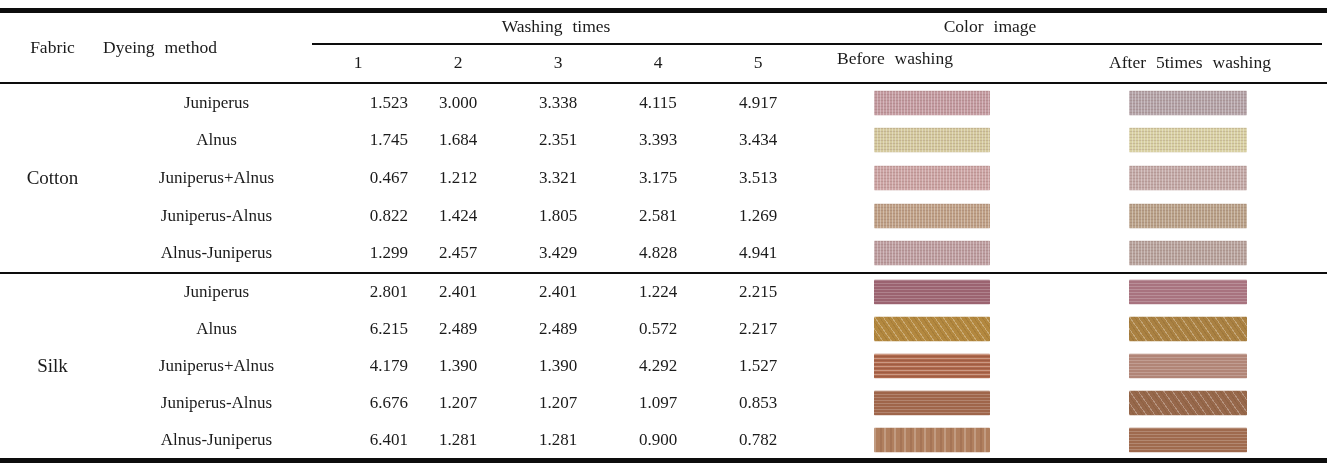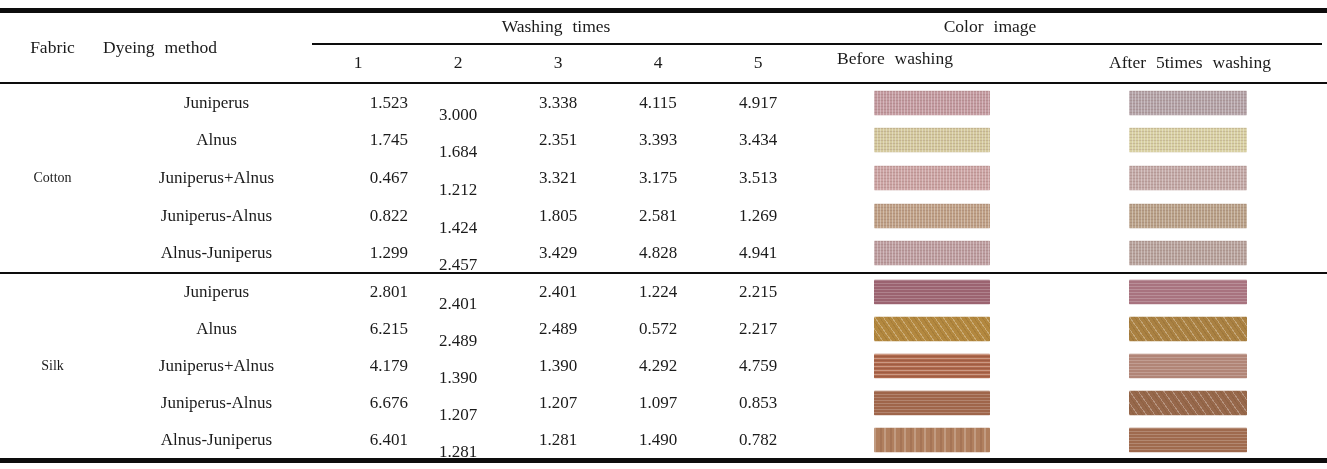--- a/index.html
+++ b/index.html
@@ -22,27 +22,27 @@
   .hdr-washing { left:312px; width:488px; top:10px; height:33px; }
   .hdr-color   { left:808px; width:364px; top:10px; height:33px; }
   .hdr-num     { top:43px; height:39px; width:100px; }
   .hdr-before  { left:790px;  width:210px; top:43px; height:31px; }
   .hdr-after   { left:1085px; width:210px; top:43px; height:39px; }
 
   .group { position:absolute; left:0; width:1327px; display:flex; flex-direction:column; }
   .group-cotton { top:84px;  height:188px; }
   .group-silk   { top:274px; height:184px; }
   .fabric-label { position:absolute; left:0; top:0; width:105px; height:100%;
-                  display:flex; align-items:center; justify-content:center; font-size:14px; }
+                  display:flex; align-items:center; justify-content:center; font-size:19px; }
   .drow { position:relative; flex:1 1 0; }
   .cell { position:absolute; top:50%; transform:translateY(-50%);
           text-align:center; font-size:17px; white-space:nowrap; }
   .cell-method { left:113px; width:207px; }
   .cell-v0 { left:308px; width:100px;text-align:right; }
-  .cell-v1 { left:408px; width:100px;margin-top:12px; }
+  .cell-v1 { left:408px; width:100px; }
   .cell-v2 { left:508px; width:100px; }
   .cell-v3 { left:608px; width:100px;text-align:center; }
   .cell-v4 { left:708px; width:100px; }
 
   .swatch { position:absolute; top:50%; transform:translateY(-50%); height:25px;
             border-radius:1px; }
   .swatch-before { left:874px;  width:116px; }
   .swatch-after  { left:1129px; width:118px; }
 
   .tex-grid { background-image:
@@ -165,42 +165,42 @@
     <div class="swatch swatch-before tex-diagonal" style="background-color: rgb(179, 136, 63);"></div>
     <div class="swatch swatch-after tex-diagonal" style="background-color: rgb(170, 129, 66);"></div>
   </div>
 
   <div class="drow">
     <div class="cell cell-method">Juniperus+Alnus</div>
     <div class="cell cell-v0">4.179</div>
     <div class="cell cell-v1">1.390</div>
     <div class="cell cell-v2">1.390</div>
     <div class="cell cell-v3">4.292</div>
-    <div class="cell cell-v4">4.759</div>
+    <div class="cell cell-v4">1.527</div>
     <div class="swatch swatch-before tex-hstripe" style="background-color: rgb(176, 106, 78);"></div>
     <div class="swatch swatch-after tex-fine" style="background-color: rgb(177, 133, 119);"></div>
   </div>
 
   <div class="drow">
     <div class="cell cell-method">Juniperus-Alnus</div>
     <div class="cell cell-v0">6.676</div>
     <div class="cell cell-v1">1.207</div>
     <div class="cell cell-v2">1.207</div>
     <div class="cell cell-v3">1.097</div>
     <div class="cell cell-v4">0.853</div>
     <div class="swatch swatch-before tex-fine" style="background-color: rgb(159, 101, 74);"></div>
     <div class="swatch swatch-after tex-diagonal" style="background-color: rgb(151, 104, 75);"></div>
   </div>
 
   <div class="drow">
     <div class="cell cell-method">Alnus-Juniperus</div>
     <div class="cell cell-v0">6.401</div>
     <div class="cell cell-v1">1.281</div>
     <div class="cell cell-v2">1.281</div>
-    <div class="cell cell-v3">1.490</div>
+    <div class="cell cell-v3">0.900</div>
     <div class="cell cell-v4">0.782</div>
     <div class="swatch swatch-before tex-vstripe" style="background-color: rgb(176, 127, 94);"></div>
     <div class="swatch swatch-after tex-fine" style="background-color: rgb(159, 106, 78);"></div>
   </div>
 </div>
 
   <div class="hline line-bottom"></div>
 </div>
 
 </body></html>

